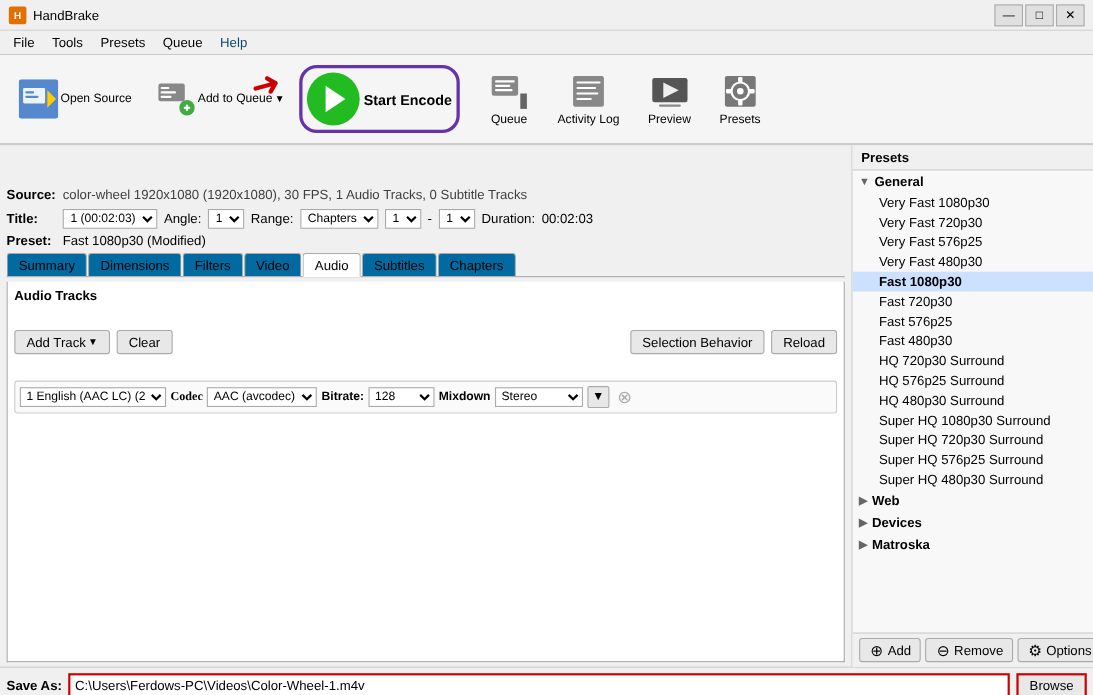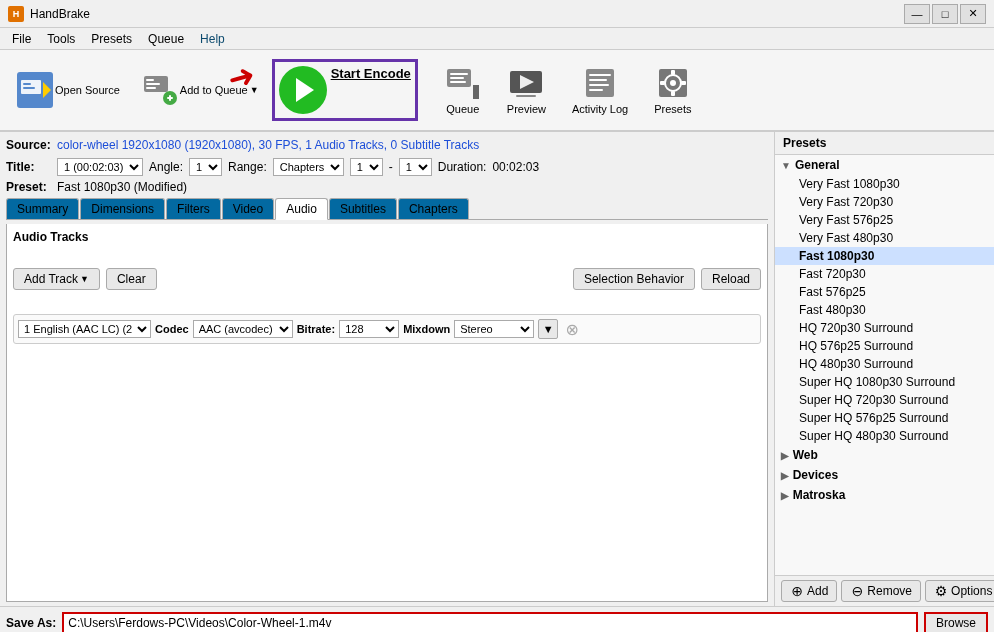--- a/index.html
+++ b/index.html
@@ -17,39 +17,39 @@
     .menu-item { padding: 2px 8px; cursor: pointer; font-size: 12px; }
     .menu-item.help { color: #0c4a6e; font-weight: normal; }
 
     
     .toolbar { background: #f5f5f5; height: 82px; display: flex; align-items: center; padding: 4px 8px; border-bottom: 2px solid #ccc; gap: 4px; position: relative; }
     .toolbar-btn { display: flex; flex-direction: row; align-items: center; justify-content: flex-end; padding: 4px 8px; cursor: pointer; border: 1px solid transparent; border-radius: 3px; gap: 2px; min-width: 60px; height: 70px; }
     .toolbar-btn-icon { width: 36px; height: 36px; display: flex; align-items: center; justify-content: center; }
     .toolbar-btn-label { font-size: 11px; text-align: center; }
     
     
-    .start-encode-section { border: 3px solid #6633aa; border-radius: 0; padding: 4px; display: flex; align-items: flex-start; gap: 4px; text-decoration: underline; }
+    .start-encode-section { border: 3px solid #6633aa; border-radius: 16px; padding: 4px; display: flex; align-items: center; gap: 4px; }
     .play-btn { width: 48px; height: 48px; background: #22bb22; border-radius: 50%; display: flex; align-items: center; justify-content: center; cursor: pointer; border: none; }
     .play-btn-triangle { width: 0; height: 0; border-top: 12px solid transparent; border-bottom: 12px solid transparent; border-left: 18px solid white; margin-left: 4px; }
     
     .red-arrow { position: absolute; left: 240px; top: 10px; color: #dd0000; font-size: 28px; transform: rotate(-20deg); }
 
     
     .toolbar-icon-btn { display: flex; flex-direction: column; align-items: center; justify-content: center; padding: 4px 10px; cursor: pointer; border: 1px solid transparent; border-radius: 3px; gap: 2px; height: 70px; }
 
     
     .main { display: flex; height: calc(632px - 28px - 22px - 82px - 26px); }
     
     
-    .left-panel { flex: 1; padding: 4px 6px; display: flex; flex-direction: column; gap: 4px; overflow: hidden; }
+    .left-panel { flex: 1; padding: 4px 6px; display: flex; flex-direction: column; gap: 4px; overflow: hidden; margin-top: 32px; }
     
     
     .info-row { display: flex; align-items: center; gap: 6px; font-size: 12px; padding: 2px 0; }
     .info-label { font-weight: bold; min-width: 45px; }
-    .info-value { color: #1d4ed8; }
+    .info-value { color: #404040; }
     
     
     .title-row { display: flex; align-items: center; gap: 6px; font-size: 12px; }
     select.small { font-size: 11px; padding: 1px 2px; border: 1px solid #aaa; background: white; cursor: pointer; }
     
     
     .preset-row { display: flex; align-items: center; gap: 6px; font-size: 12px; }
     
     
     .tab-bar { display: flex; border-bottom: 1px solid #aaa; }
@@ -63,21 +63,21 @@
     .audio-tracks-header { font-weight: bold; font-size: 12px; }
     .audio-tracks-toolbar { display: flex; align-items: center; gap: 6px; }
     .btn { padding: 3px 10px; font-size: 12px; border: 1px solid #aaa; background: #e8e8e8; cursor: pointer; border-radius: 3px; }
     .btn-dropdown { display: flex; align-items: center; gap: 2px; }
     .dropdown-arrow { font-size: 9px; }
     .spacer { flex: 1; }
     
     
     .audio-track-row { display: flex; align-items: center; gap: 4px; border: 1px solid #ccc; padding: 4px; border-radius: 3px; background: #fafafa; }
     .track-select { font-size: 11px; padding: 1px; border: 1px solid #aaa; background: white; min-width: 100px; cursor: pointer; }
-    .codec-label { font-size: 11px; font-weight: bold; }
+    .codec-label { font-size: 11px; font-weight: bold; font-family: Liberation Serif, serif; }
     .bitrate-label { font-size: 11px; font-weight: bold; }
     .mixdown-label { font-size: 11px; font-weight: bold; }
     .expand-btn { width: 20px; height: 20px; border: 1px solid #aaa; background: #e8e8e8; cursor: pointer; display: flex; align-items: center; justify-content: center; font-size: 11px; border-radius: 2px; }
     .remove-btn { width: 20px; height: 20px; border: none; background: none; cursor: pointer; color: #aaa; font-size: 16px; display: flex; align-items: center; justify-content: center; }
     
     
     .save-row { height: 33px; display: flex; align-items: center; padding: 2px 6px; background: #f0f0f0; border-top: 1px solid #ccc; }
     .save-label { font-weight: bold; margin-right: 6px; font-size: 12px; }
     .save-input { flex: 1; padding: 2px 4px; font-size: 12px; border: 2px solid #cc0000; outline: none; background: white; }
     .browse-btn { padding: 2px 10px; font-size: 12px; border: 2px solid #cc0000; background: #e8e8e8; cursor: pointer; margin-left: 6px; }
@@ -177,39 +177,39 @@
         <rect x="5" y="16" width="16" height="2" fill="white" rx="1"></rect>
         <rect x="28" y="20" width="6" height="14" fill="#666"></rect>
       </svg>
     </div>
     <span class="toolbar-btn-label">Queue</span>
   </div>
 
   <div class="toolbar-icon-btn">
     <div class="toolbar-btn-icon">
       <svg width="36" height="36" viewBox="0 0 36 36">
-        <rect x="2" y="6" width="32" height="22" rx="2" fill="#555"></rect>
-        <polygon points="12,10 12,24 26,17" fill="white" opacity="0.9"></polygon>
-        <rect x="8" y="30" width="20" height="2" fill="#888" rx="1"></rect>
-      </svg>
-    </div>
-    <span class="toolbar-btn-label">Preview</span>
-  </div>
-
-  <div class="toolbar-icon-btn">
-    <div class="toolbar-btn-icon">
-      <svg width="36" height="36" viewBox="0 0 36 36">
         <rect x="4" y="4" width="28" height="28" rx="2" fill="#888"></rect>
         <rect x="7" y="9" width="22" height="2" fill="white" rx="1"></rect>
         <rect x="7" y="14" width="18" height="2" fill="white" rx="1"></rect>
         <rect x="7" y="19" width="20" height="2" fill="white" rx="1"></rect>
         <rect x="7" y="24" width="14" height="2" fill="white" rx="1"></rect>
       </svg>
     </div>
     <span class="toolbar-btn-label">Activity Log</span>
+  </div>
+
+  <div class="toolbar-icon-btn">
+    <div class="toolbar-btn-icon">
+      <svg width="36" height="36" viewBox="0 0 36 36">
+        <rect x="2" y="6" width="32" height="22" rx="2" fill="#555"></rect>
+        <polygon points="12,10 12,24 26,17" fill="white" opacity="0.9"></polygon>
+        <rect x="8" y="30" width="20" height="2" fill="#888" rx="1"></rect>
+      </svg>
+    </div>
+    <span class="toolbar-btn-label">Preview</span>
   </div>
 
   <div class="toolbar-icon-btn">
     <div class="toolbar-btn-icon">
       <svg width="36" height="36" viewBox="0 0 36 36">
         <rect x="4" y="4" width="28" height="28" rx="2" fill="#777"></rect>
         <circle cx="18" cy="18" r="8" fill="none" stroke="white" stroke-width="2"></circle>
         <circle cx="18" cy="18" r="3" fill="white"></circle>
         <rect x="16" y="5" width="4" height="5" fill="white" rx="1"></rect>
         <rect x="16" y="26" width="4" height="5" fill="white" rx="1"></rect>

